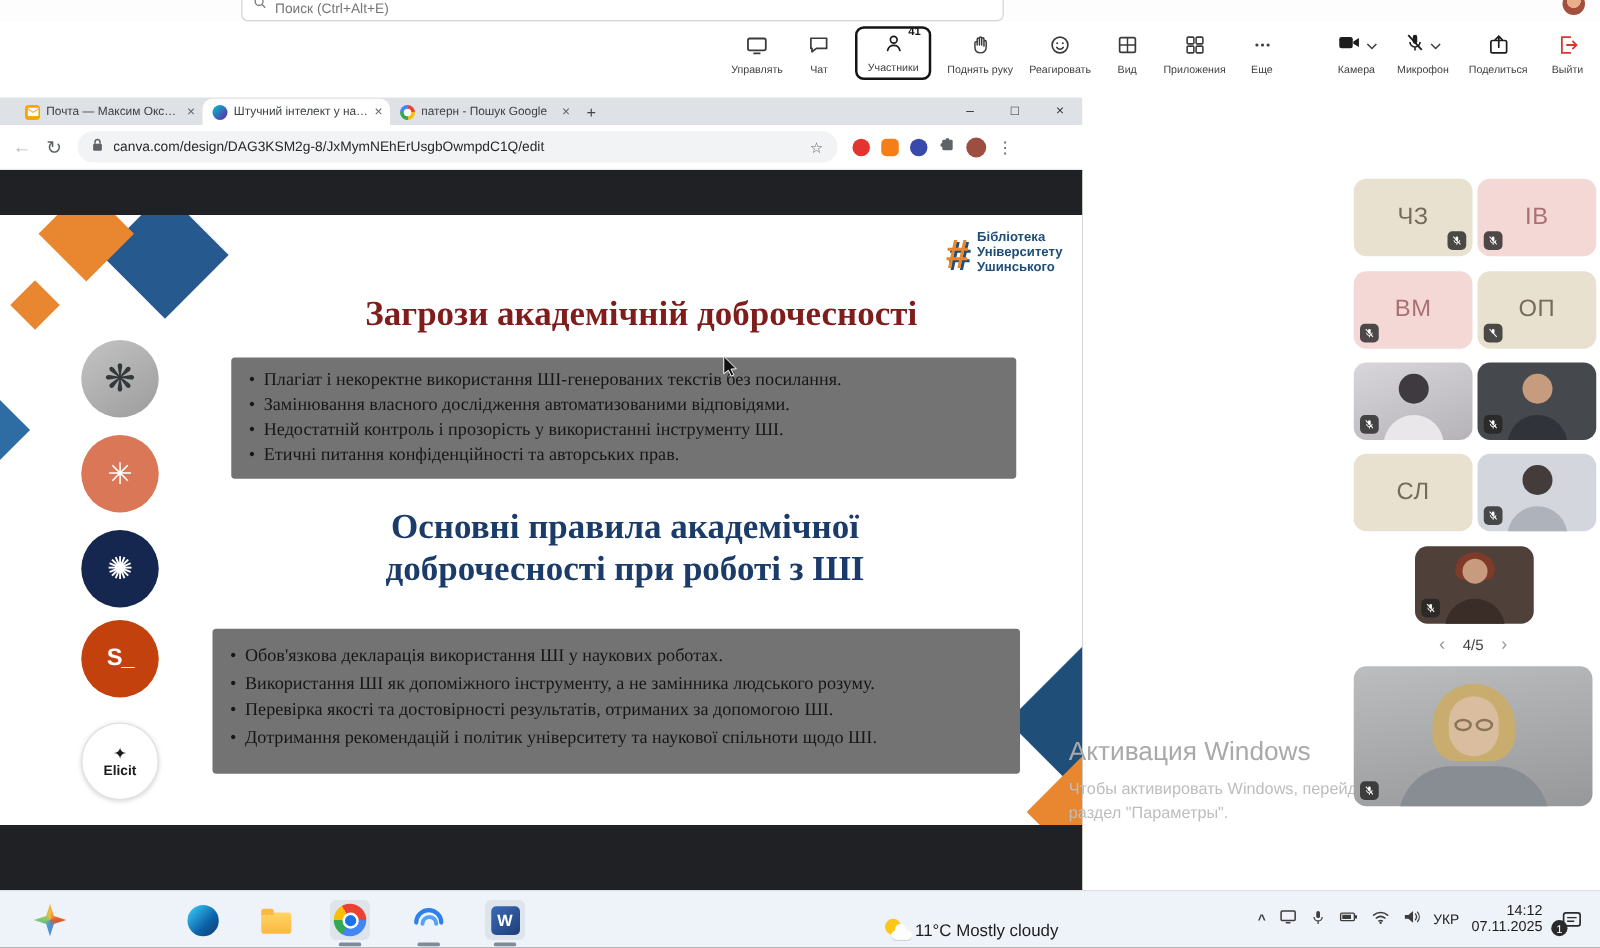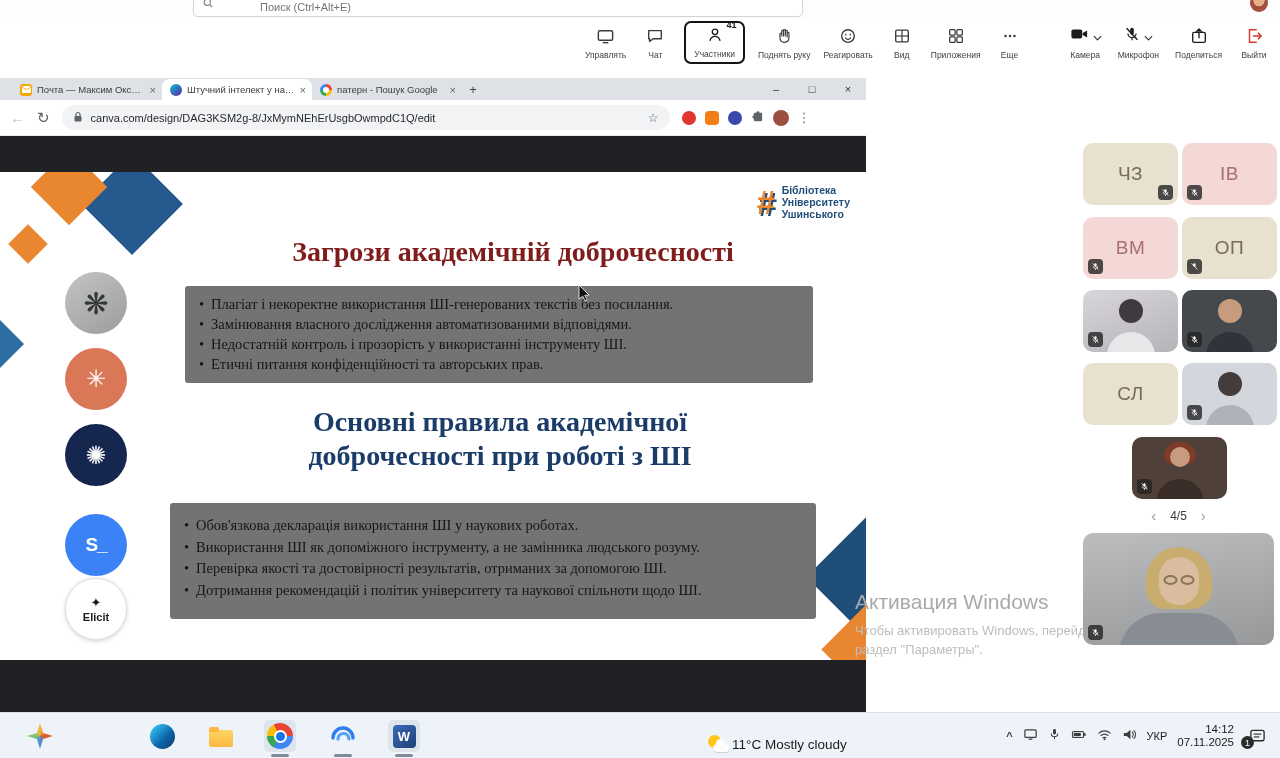--- a/index.html
+++ b/index.html
@@ -5,21 +5,21 @@
   * { margin:0; padding:0; box-sizing:border-box; }
   html,body { width:1280px; height:758px; }
   body { font-family:"Liberation Sans", sans-serif; background:#fff; overflow:hidden; }
   .stage { position:relative; width:1280px; height:758px; background:#fff; overflow:hidden; }
 
   
   .topbar { position:absolute; left:0; top:0; width:1280px; height:18px; background:#fdfdfd; }
   .search-box { position:absolute; left:193px; top:-7px; width:610px; height:24px; background:#fff;
     border:1px solid #d4d4d4; border-radius:5px; display:flex; align-items:flex-end; padding:0 8px 3px; gap:6px; }
   .search-box input { border:none; outline:none; background:transparent; font-size:11px; color:#666; width:100%;
-    font-family:"Liberation Sans", sans-serif;margin-left:40px; }
+    font-family:"Liberation Sans", sans-serif; }
   .user-avatar { position:absolute; right:12px; top:-6px; width:18px; height:18px; border-radius:50%;
     background:radial-gradient(circle at 50% 38%, #e8b08a 0 38%, #a34f3e 40%); }
 
   
   .toolbar { position:absolute; left:0; top:18px; width:1280px; height:60px; background:#fff; }
   .tgroup { position:absolute; top:8px; display:flex; align-items:flex-start; }
   .tgroup.center { left:585px; gap:13px; }
   .tgroup.right { right:10px; gap:16px; }
   .tbtn { display:flex; flex-direction:column; align-items:center; gap:4px; min-width:32px; cursor:default; }
   .tic { height:20px; display:flex; align-items:center; justify-content:flex-start; position:relative; gap:3px; }
@@ -70,21 +70,21 @@
   .logo-hash { font-size:33px; font-weight:bold; font-style:italic; color:#e8872f; line-height:1;
     text-shadow:2px 2px 0 #1f4e79; }
   .logo-text { font-size:10.5px; font-weight:bold; color:#1f4e79; line-height:12px; }
   .logo-text span { display:block; }
 
   .tool { position:absolute; left:65px; width:62px; height:62px; border-radius:50%; display:flex;
     flex-direction:column; align-items:center; justify-content:center; }
   .tool-openai { top:100px; background:linear-gradient(145deg,#c4c4c4,#9c9c9c); color:#33383b; font-size:30px; }
   .tool-claude { top:176px; background:#d97757; color:#fff; font-size:24px; }
   .tool-consensus { top:252px; background:#15264f; color:#fff; font-size:25px; }
-  .tool-scite { top:342px; background:#3b82f6; color:#fff; }
+  .tool-scite { top:324px; background:#c2410c; color:#fff; }
   .tool-scite span { font-size:19px; font-weight:bold; letter-spacing:-1px; }
   .tool-elicit { top:406px; background:#fff; border:1px solid #e2e2e2; box-shadow:0 1px 4px rgba(0,0,0,.18); color:#1c1c1c; gap:1px; }
   .el-glyph { font-size:13px; }
   .el-label { font-size:11px; font-weight:bold; }
 
   .title1 { position:absolute; left:153px; top:64px; width:720px; text-align:center;
     font-family:"Liberation Serif", serif; font-weight:bold; font-size:28px; color:#7f1d1d; }
   .title2 { position:absolute; left:240px; top:233px; width:520px; text-align:center;
     font-family:"Liberation Serif", serif; font-weight:bold; font-size:28px; line-height:34px; color:#1b3c69; }
   .bbox { position:absolute; background:#737373; border-radius:3px; font-family:"Liberation Serif", serif; color:#161616; }

